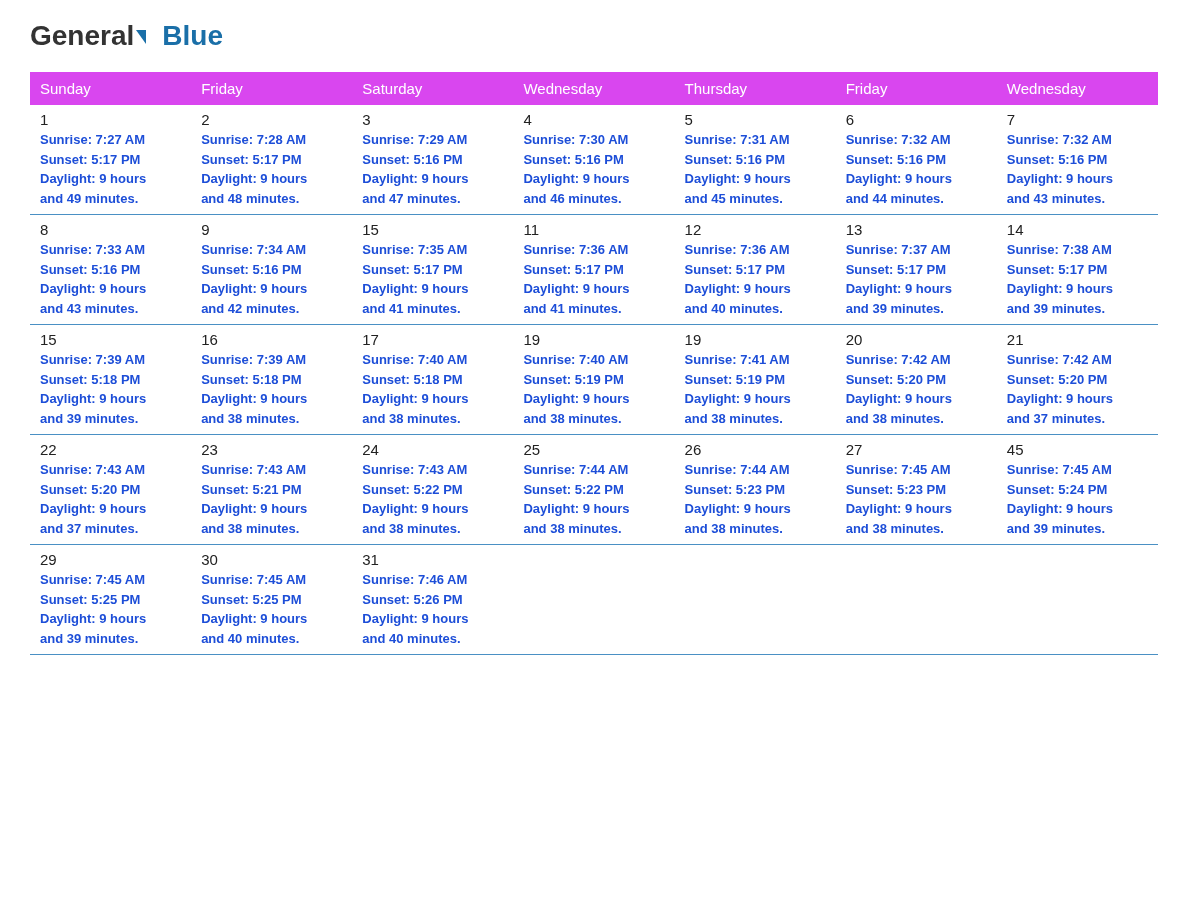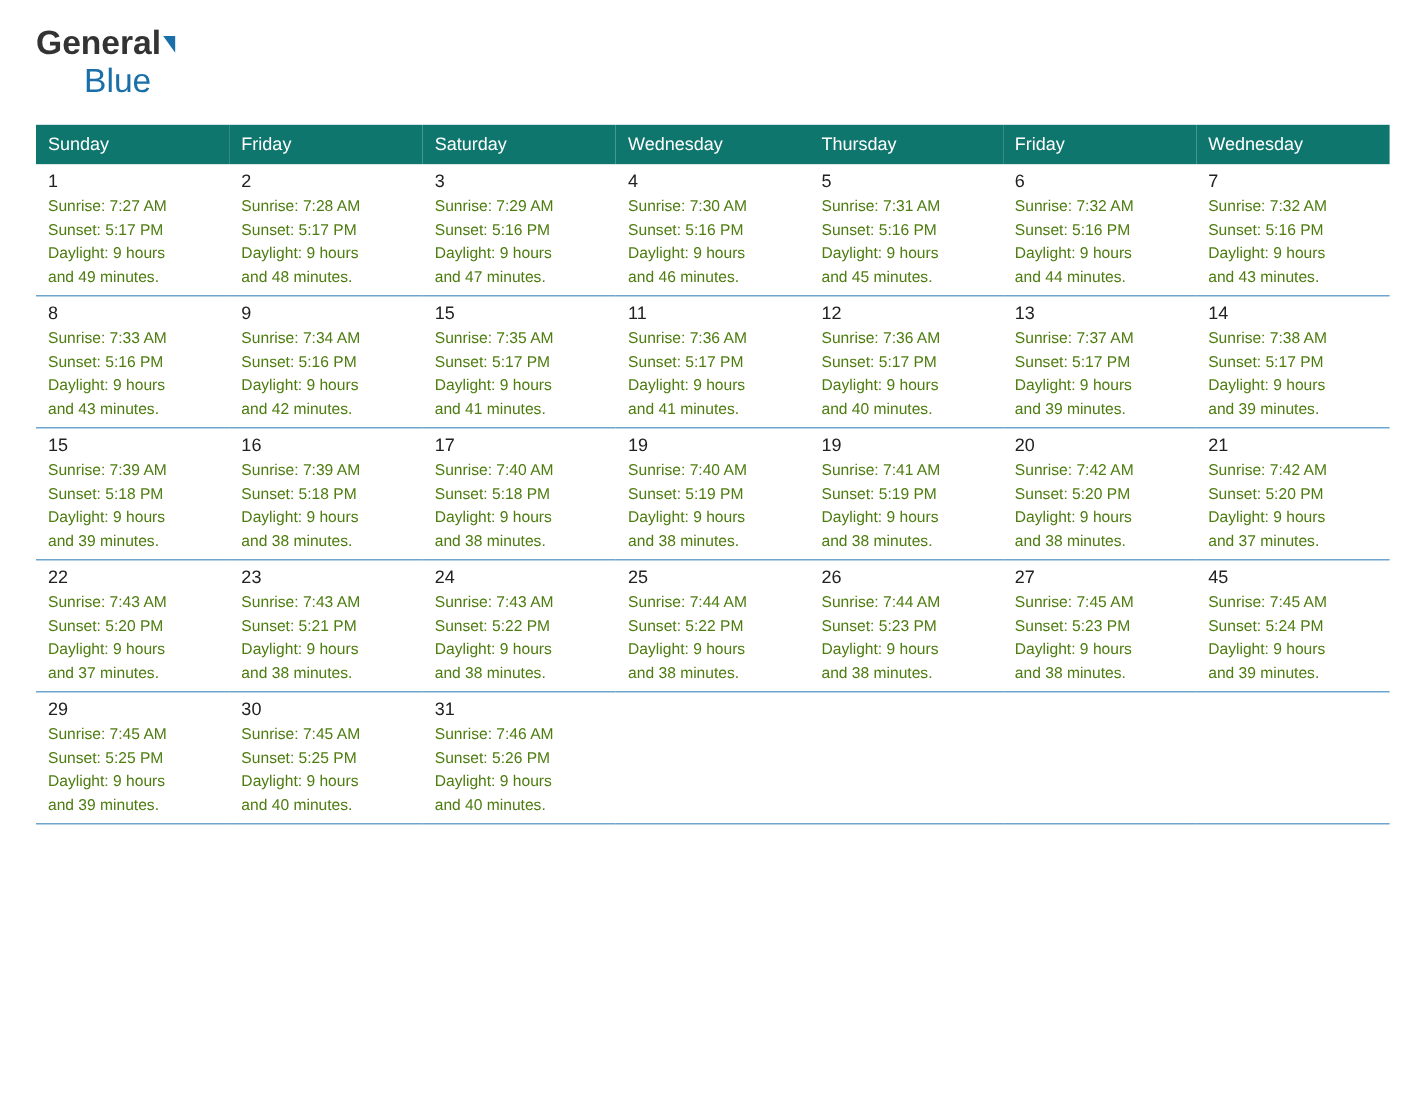--- a/index.html
+++ b/index.html
@@ -12,21 +12,21 @@
       padding: 20px 30px;
     }
     .header {
       display: flex;
       justify-content: space-between;
       align-items: flex-start;
       margin-bottom: 20px;
     }
     .logo {
       display: flex;
-      flex-direction: column;
+      flex-direction: row;
     }
     .logo-row {
       display: flex;
       align-items: center;
     }
     .title-block {
       text-align: right;
     }
     .title-block h1 {
       font-size: 46px;
@@ -39,21 +39,21 @@
       font-weight: normal;
       color: #333;
       margin-top: 5px;
     }
     table {
       width: 100%;
       border-collapse: collapse;
       font-size: 13.5px;
     }
     thead tr {
-      background-color: #0f766e;
+      background-color: #d946ef;
       color: #fff;
     }
     thead th {
       padding: 8px 10px;
       text-align: left;
       font-weight: normal;
       font-size: 15px;
     }
     tbody td {
       border-bottom: 1.5px solid #4a90c4;
@@ -66,37 +66,38 @@
     }
     .day-num {
       font-size: 15px;
       font-weight: normal;
       display: block;
       margin-bottom: 2px;
     }
     .day-info {
       font-size: 13px;
       line-height: 1.5;
-      color: #4d7c0f;
+      color: #1d4ed8;
+      font-weight: bold;
     }
     .empty-cell {
       background: #fff;
     }
   </style>
 </head>
 <body>
 
 <div class="header">
   <div class="logo">
     <div class="logo-row">
       <span style="font-size:28px; font-weight:bold; color:#333;">General</span>
       <span style="display:inline-block; width:0; height:0; border-left:10px solid transparent; border-right:0px solid transparent; border-top:14px solid #1a6fa8; margin-left:2px; margin-top:2px;"></span>
     </div>
     <div>
-      <span style="font-size:28px; font-weight:normal; color:#1a6fa8; margin-left:40px;">Blue</span>
+      <span style="font-size:28px; font-weight:bold; color:#1a6fa8; margin-left:16px;">Blue</span>
     </div>
   </div>
   <div class="title-block">
     <h1></h1>
     <h2></h2>
   </div>
 </div>
 
 <table>
   <thead>

